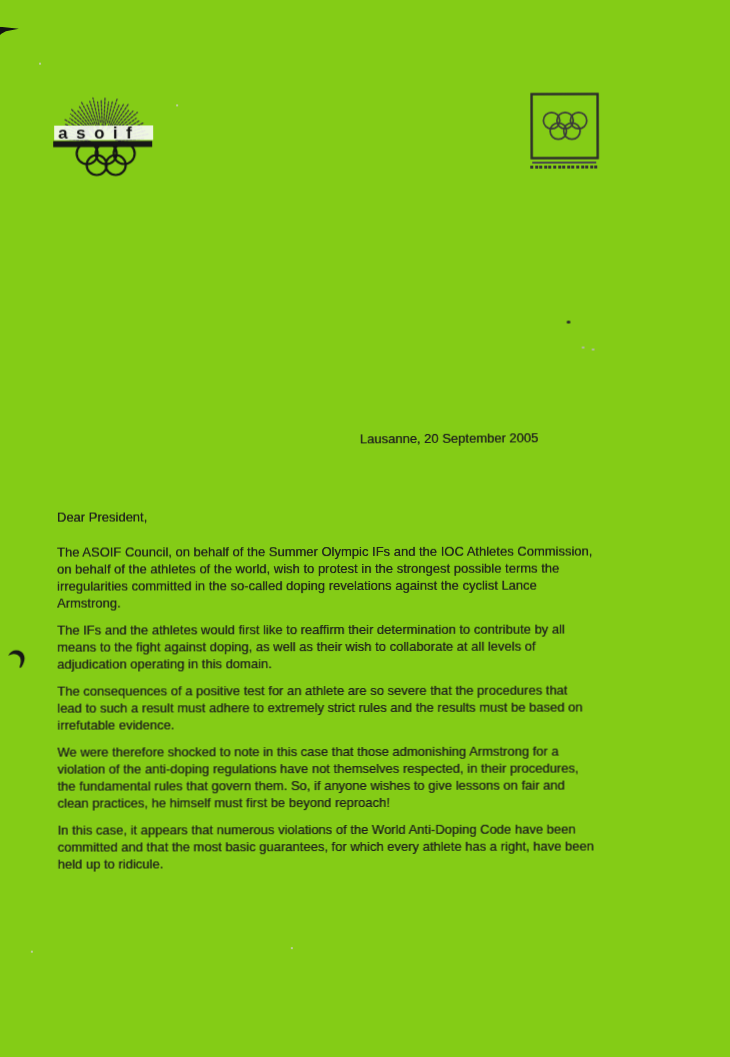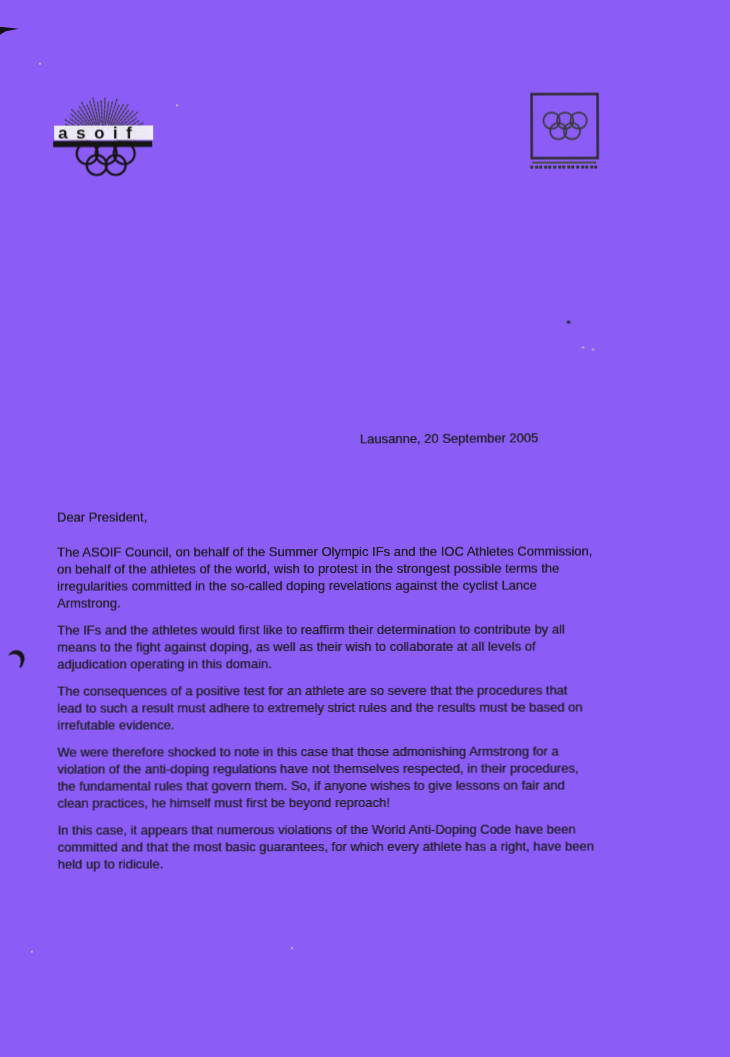--- a/index.html
+++ b/index.html
@@ -1,19 +1,19 @@
 <!DOCTYPE html>
 <html><head>
 <meta charset="utf-8">
 <style>
   html,body{margin:0;padding:0;background:#e8e8e8;}
   .page{
     position:relative;
     width:730px;height:1057px;
-    background:#8b5cf6;
+    background:#84cc16;
     overflow:hidden;
     font-family:"Liberation Sans","DejaVu Sans",sans-serif;
     color:#1f1f1f;
   }
   .sheet{position:absolute;inset:0;transform:rotate(-0.12deg);}
   .scan-text{
     color:#1e1e1e;
     filter:blur(0.35px);
     text-shadow:0 0 0.6px rgba(20,20,20,0.75);
   }

